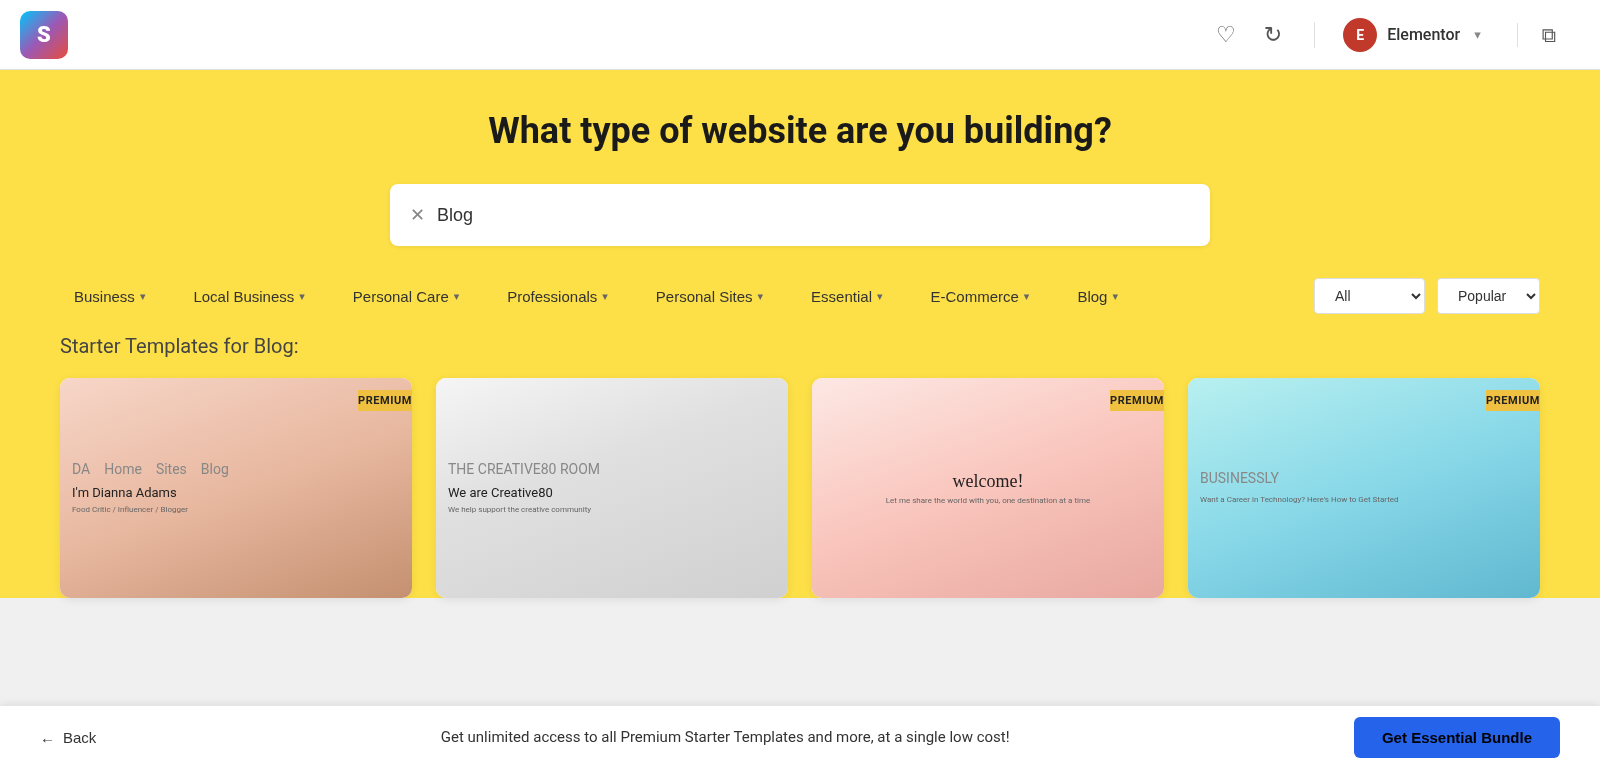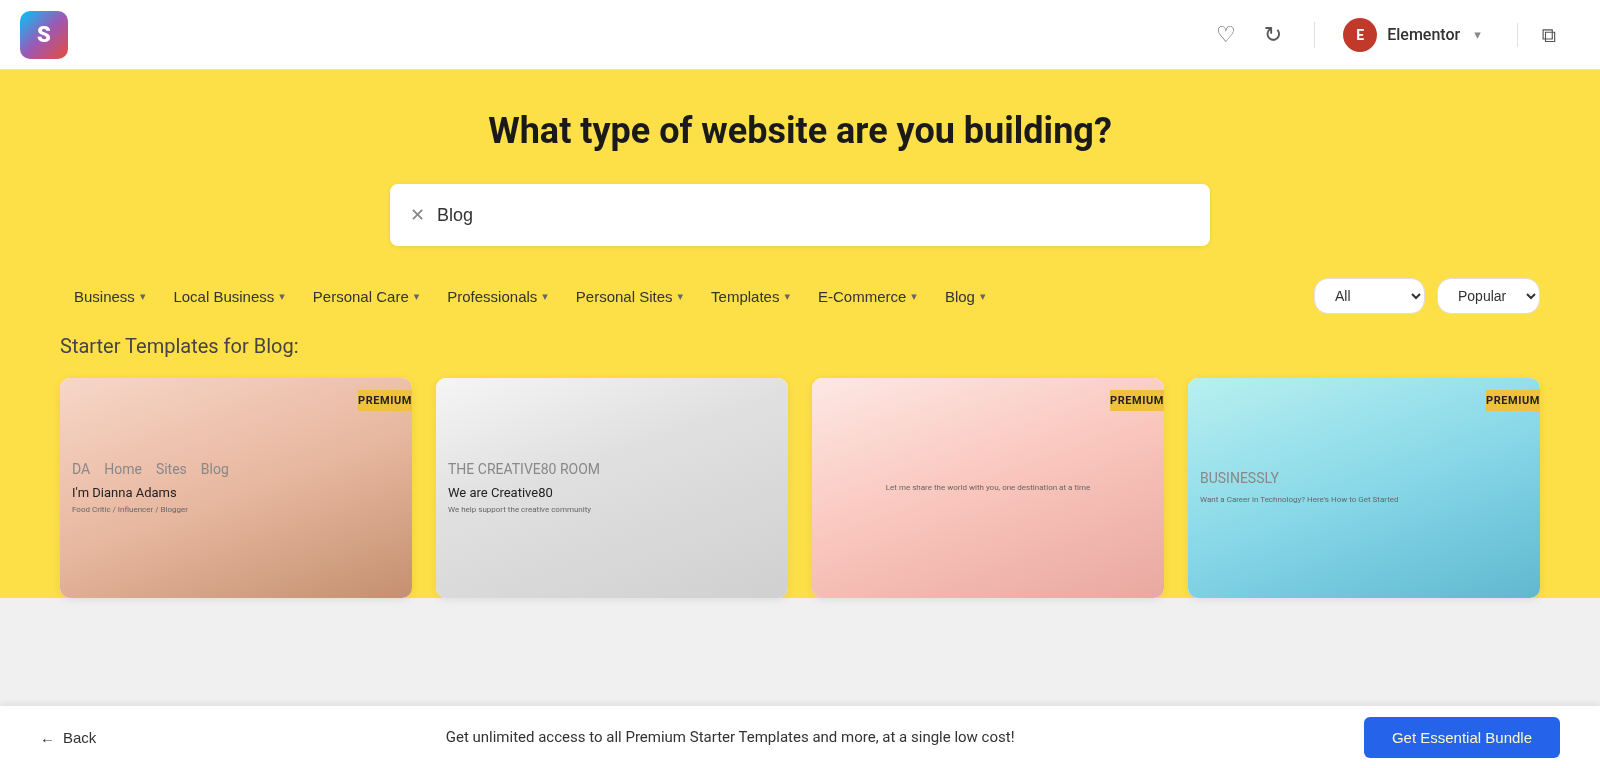--- a/index.html
+++ b/index.html
@@ -62,36 +62,36 @@
       background: none; border: none; cursor: pointer;
       color: #888; font-size: 18px; margin-right: 12px;
     }
     .search-input {
       flex: 1; border: none; outline: none;
       font-size: 18px; color: #333; background: transparent;
     }
 
     
     .category-nav {
-      display: flex; align-items: center; gap: 0;
+      display: flex; align-items: center; gap: 20px;
       padding: 0 0 20px; flex-wrap: nowrap; overflow-x: auto;
     }
     .cat-item {
       display: flex; align-items: center; gap: 5px;
       padding: 8px 14px; font-size: 15px; color: #333;
       cursor: pointer; white-space: nowrap; border-radius: 4px;
       background: none; border: none;
     }
     .cat-chevron { font-size: 11px; color: #666; }
 
     .filter-group {
       margin-left: auto; display: flex; gap: 12px;
     }
     .filter-select {
-      padding: 8px 16px; border: 1px solid #ddd; border-radius: 14px;
+      padding: 8px 16px; border: 1px solid #ddd; border-radius: 4px;
       font-size: 14px; background: #fff; cursor: pointer;
       color: #333; min-width: 100px;
     }
 
     
     .section-label {
       font-size: 20px; color: #444; margin-bottom: 20px;
     }
 
     
@@ -139,24 +139,24 @@
     .back-btn {
       display: flex; align-items: center; gap: 8px;
       background: none; border: none; cursor: pointer;
       font-size: 15px; color: #333;
     }
     .bottom-msg {
       flex: 1; text-align: center;
       font-size: 15px; color: #333;
     }
     .cta-btn {
-      background: #2563eb; color: #fef9c3;
+      background: #2563eb; color: #000000;
       border: none; border-radius: 6px;
       padding: 12px 28px; font-size: 15px;
-      font-weight: 400; cursor: pointer;
+      font-weight: 700; cursor: pointer;
     }
   </style>
 </head>
 <body>
 
 <div class="topbar">
   <div class="topbar-logo">
     <span>S</span>
   </div>
   <div class="topbar-spacer"></div>
@@ -203,21 +203,21 @@
     </button>
     <button class="cat-item">
       <span>Professionals</span>
       <span class="cat-chevron">▾</span>
     </button>
     <button class="cat-item">
       <span>Personal Sites</span>
       <span class="cat-chevron">▾</span>
     </button>
     <button class="cat-item">
-      <span>Templates</span>
+      <span>Essential</span>
       <span class="cat-chevron">▾</span>
     </button>
     <button class="cat-item">
       <span>E-Commerce</span>
       <span class="cat-chevron">▾</span>
     </button>
     <button class="cat-item">
       <span>Blog</span>
       <span class="cat-chevron">▾</span>
     </button>
@@ -263,20 +263,21 @@
           </div>
           <div class="mock-headline">We are Creative80</div>
           <div class="mock-sub">We help support the creative community</div>
         </div>
       </div>
     </div>
 
     <div class="template-card">
       <div class="template-thumb thumb-3">
         <div class="thumb-content">
+          <div class="mock-headline" style="font-family: serif; font-size: 18px; text-align: center;">welcome!</div>
           <div class="mock-sub" style="text-align: center;">Let me share the world with you, one destination at a time</div>
         </div>
         <div class="premium-badge">PREMIUM</div>
       </div>
     </div>
 
     <div class="template-card">
       <div class="template-thumb thumb-4">
         <div class="thumb-content">
           <div class="mock-logo">

